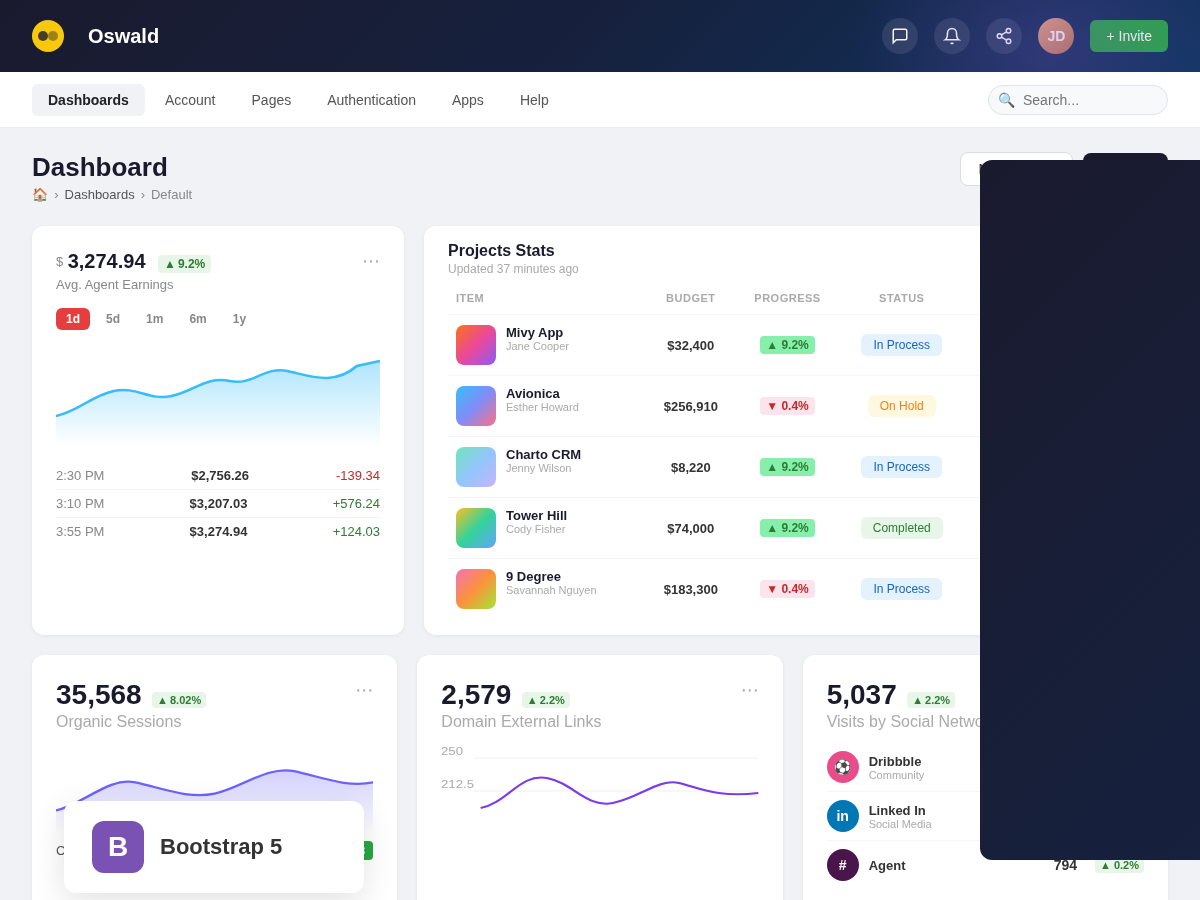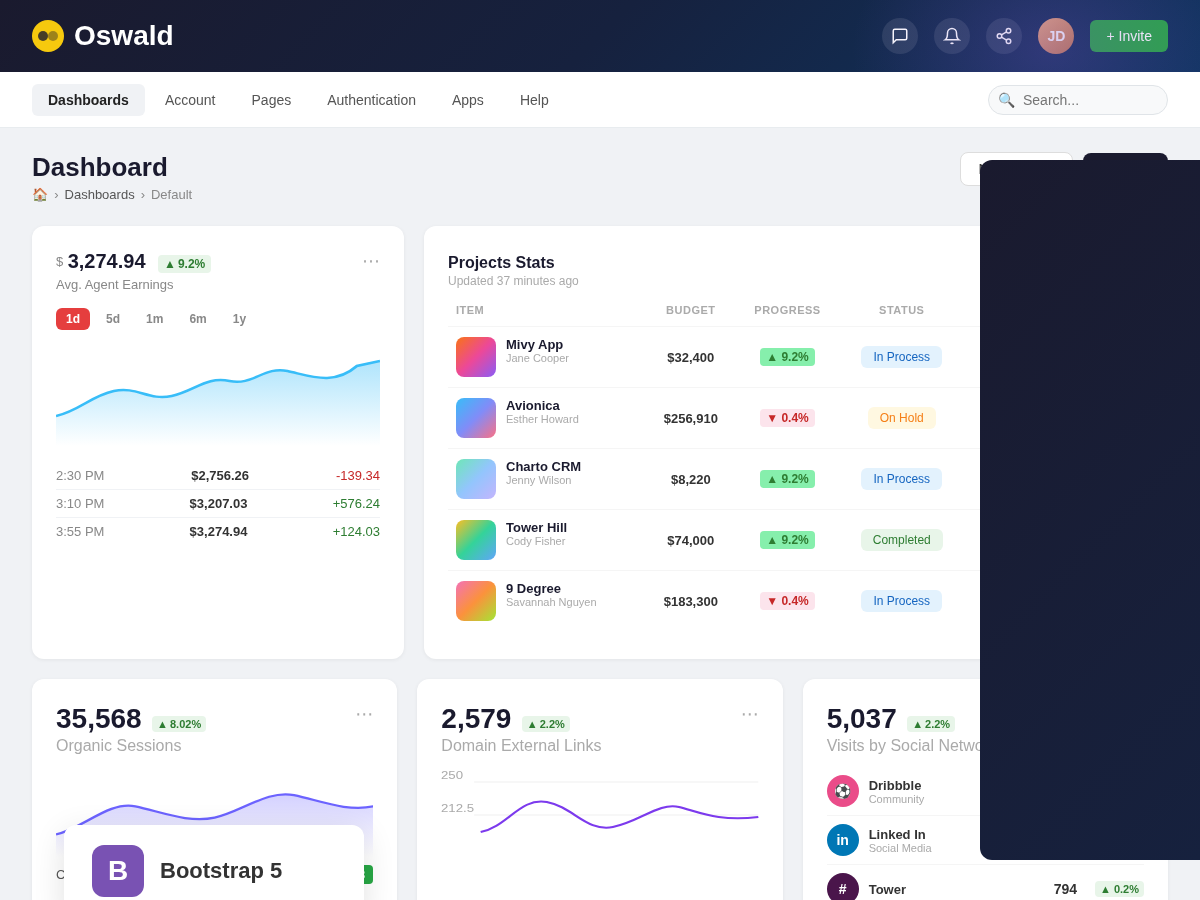--- a/index.html
+++ b/index.html
@@ -30,22 +30,23 @@
       align-items: center;
       gap: 10px;
       flex: 1;
     }
     .logo-icon {
       width: 32px;
       height: 32px;
     }
     .logo-text {
       color: white;
-      font-size: 28px;
+      font-size: 20px;
       font-weight: 600;
+      margin-left: 14px;
     }
     .topbar-actions {
       display: flex;
       align-items: center;
       gap: 16px;
     }
     .topbar-icon-btn {
       width: 36px;
       height: 36px;
       border-radius: 50%;
@@ -277,21 +278,21 @@
       background: none;
       border: none;
       cursor: pointer;
       color: #aaa;
       font-size: 18px;
       float: right;
     }
 
     
     .projects-card {
-      padding: 28px 24px;
+      padding: 16px 24px;
     }
     .projects-header {
       display: flex;
       justify-content: space-between;
       align-items: flex-start;
       margin-bottom: 16px;
     }
     .projects-title {
       font-size: 16px;
       font-weight: 700;
@@ -880,21 +881,21 @@
     <div class="social-info">
       <div class="social-name">Linked In</div>
       <div class="social-type">Social Media</div>
     </div>
     <span class="social-value">1,088</span>
     <span class="stat-badge down" style="margin-left:8px">▼ 0.4%</span>
   </div>
             <div class="social-item">
     <div class="social-icon" style="background:#4a154b">#</div>
     <div class="social-info">
-      <div class="social-name">Tower</div>
+      <div class="social-name">Agent</div>
       <div class="social-type"></div>
     </div>
     <span class="social-value">794</span>
     <span class="stat-badge up" style="margin-left:8px">▲ 0.2%</span>
   </div>
           </div>
       </div>
     </div>
 
   </div>

